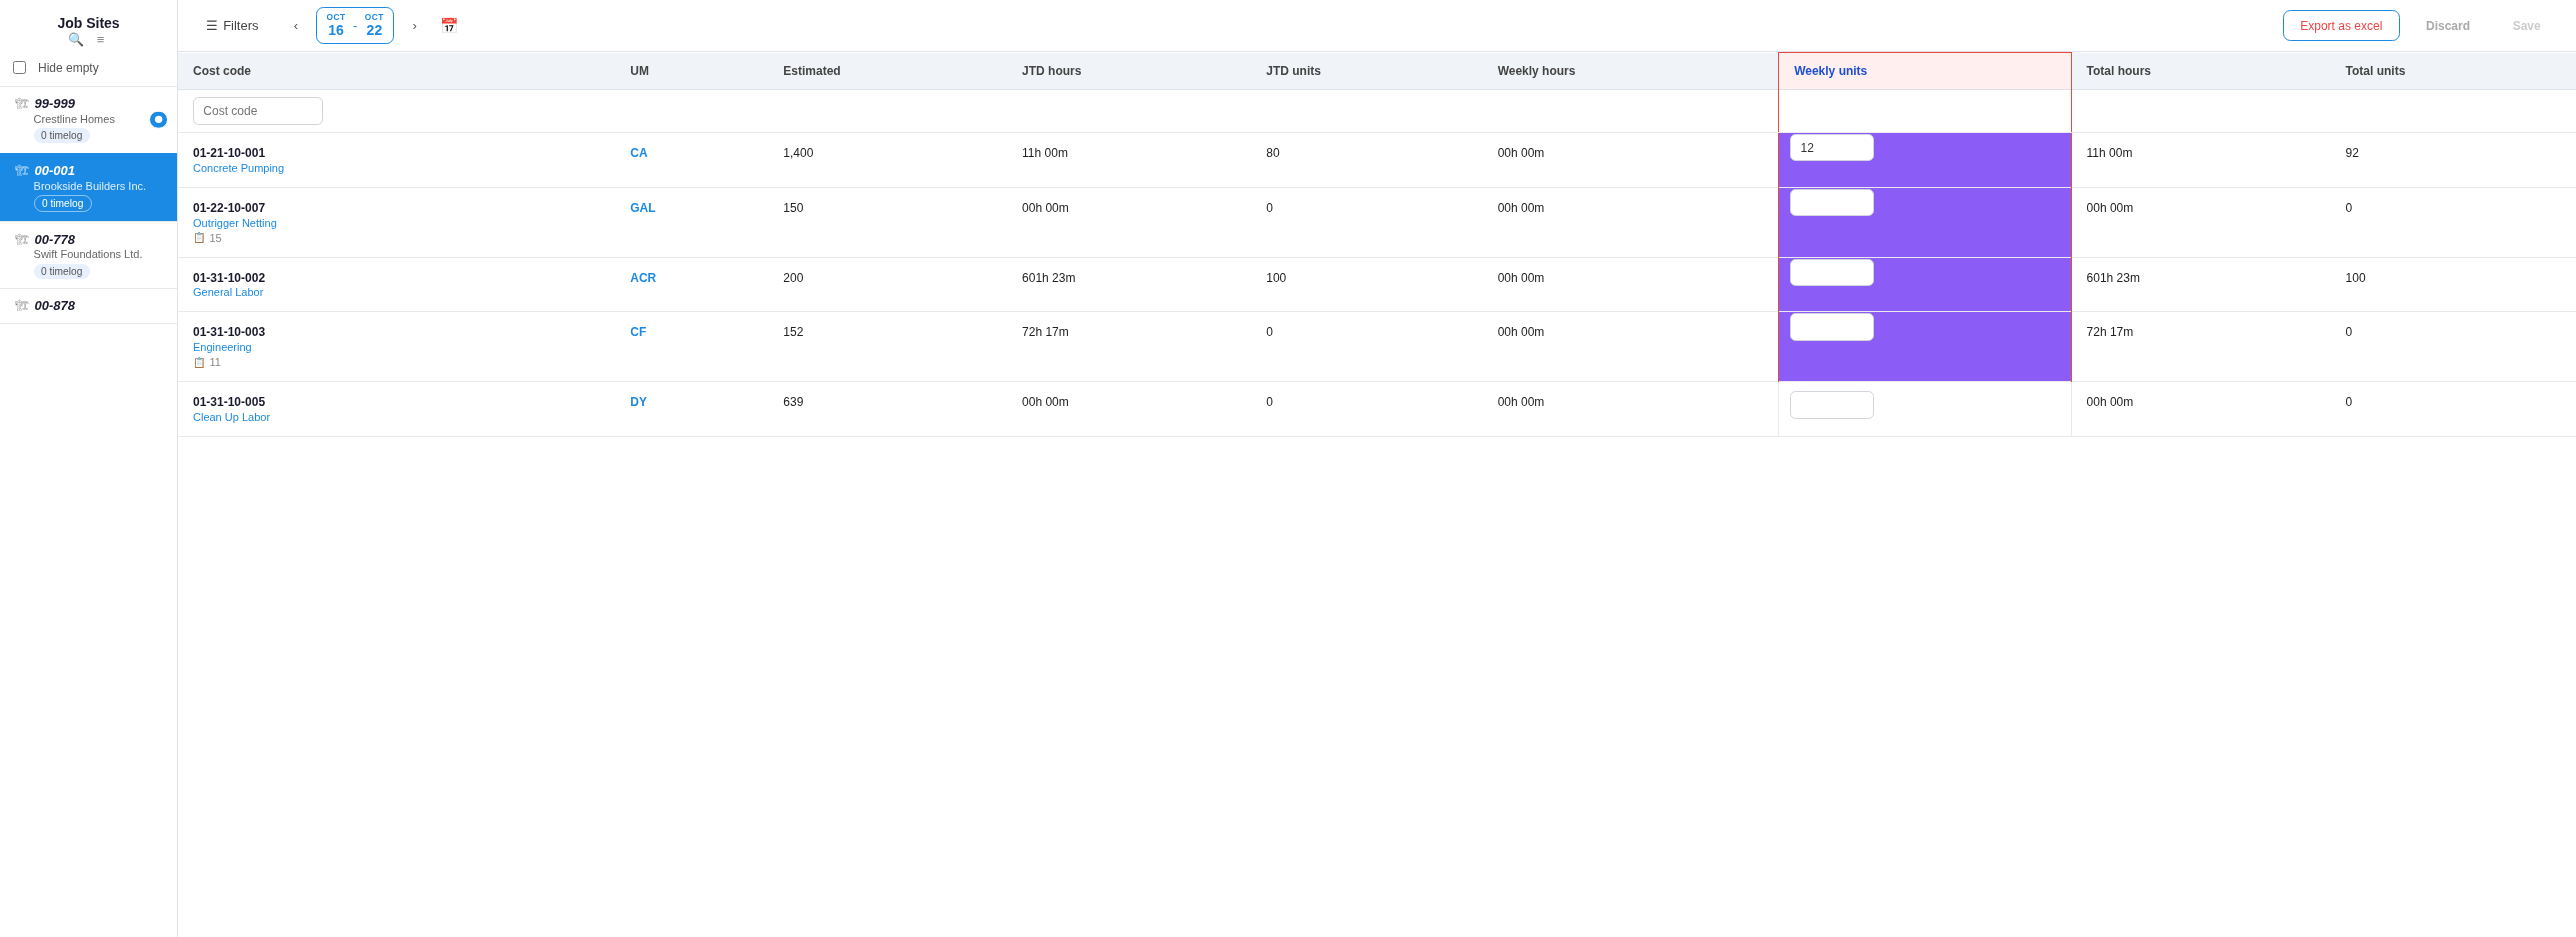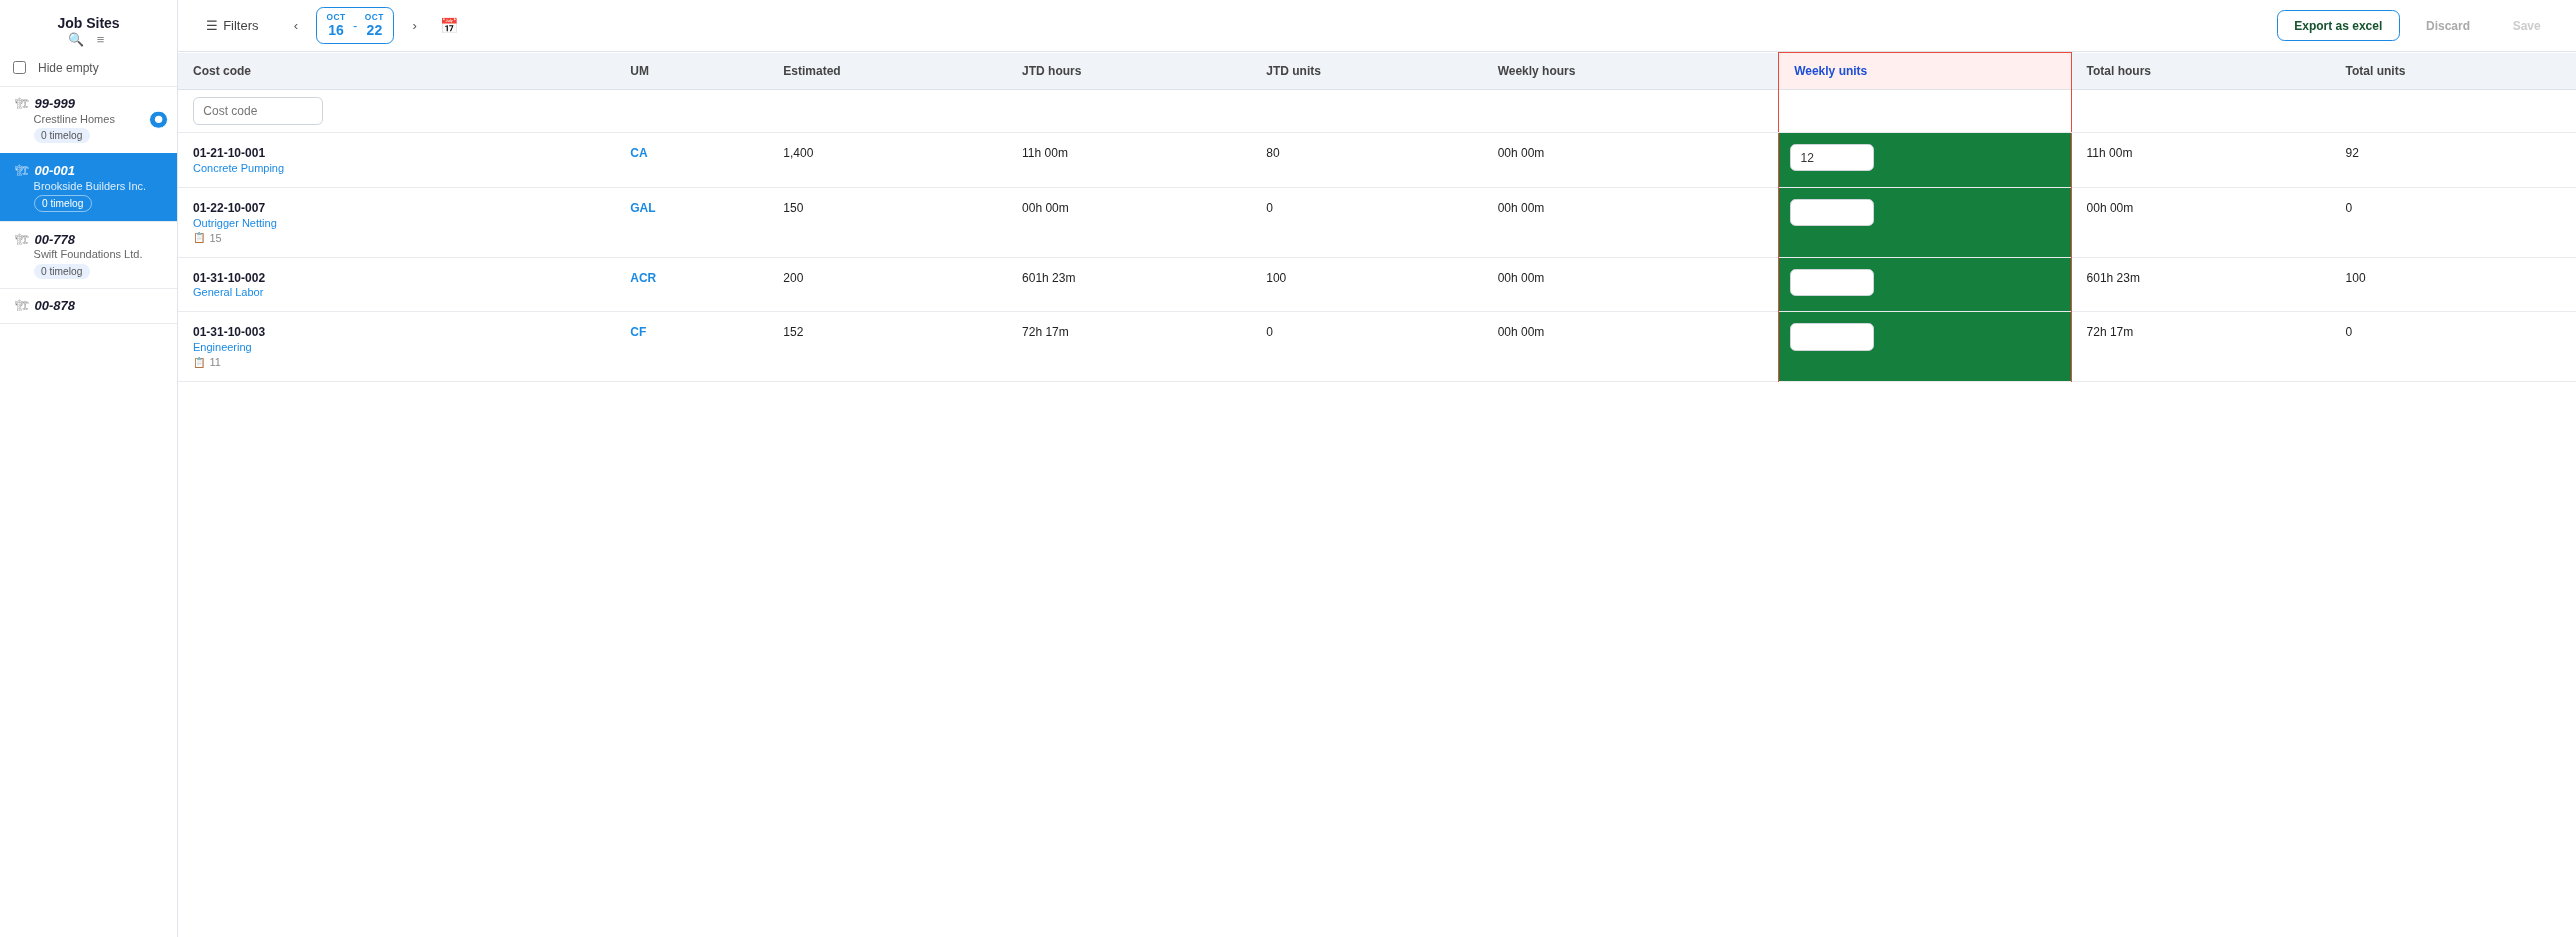--- a/index.html
+++ b/index.html
@@ -217,23 +217,23 @@
     }
     .topbar-right {
       display: flex;
       align-items: center;
       gap: 9.3px;
     }
     .btn-export {
       padding: 7.4px 16.7px;
       border: 1.4px solid #1b8ae4;
       border-radius: 7.4px;
-      color: #14532d;
-      font-size: 12px;
-      font-weight: 700;
+      color: #ef4444;
+      font-size: 12px;
+      font-weight: 400;
       cursor: pointer;
       background: #fff;
     }
     .btn-discard {
       padding: 7.4px 16.7px;
       border: none;
       border-radius: 7.4px;
       color: #aaa;
       font-size: 12px;
       font-weight: 600;
@@ -323,24 +323,24 @@
       color: #888;
       margin-top: 2.8px;
     }
     .cell-sub-icon { font-size: 10.2px; }
     .um-badge {
       color: #1b8ae4;
       font-weight: 600;
       font-size: 12px;
     }
     .weekly-units-cell {
-      background: #15803d;
+      background: #8b5cf6;
       border-left: 1.9px solid #e54c3c;
       border-right: 1.9px solid #e54c3c;
-      padding: 11px 11px;
+      padding: 1px 11px;
     }
     .weekly-units-input {
       width: 84px;
       border: 0.9px solid #d0d4db;
       border-radius: 5.6px;
       padding: 5.6px 9.3px;
       font-size: 12px;
       color: #333;
       outline: none;
       background: #fff;
@@ -514,18 +514,32 @@
             </td>
             <td><span class="um-badge">CF</span></td>
             <td>152</td>
             <td>72h 17m</td>
             <td>0</td>
             <td>00h 00m</td>
             <td class="weekly-units-cell"><input class="weekly-units-input" type="text" style=""></td>
             <td>72h 17m</td>
             <td>0</td>
           </tr>
+          <tr>
+            <td>
+              <div class="cell-code">01-31-10-005</div>
+              <a class="cell-link">Clean Up Labor</a>
+            </td>
+            <td><span class="um-badge">DY</span></td>
+            <td>639</td>
+            <td>00h 00m</td>
+            <td>0</td>
+            <td>00h 00m</td>
+            <td class="last-weekly-cell" style="padding: 9.3px 11px;"><input class="weekly-units-input" type="text" style=""></td>
+            <td>00h 00m</td>
+            <td>0</td>
+          </tr>
         </tbody>
 
     </table>
   </div>
 </div>
 
 
 </body></html>

